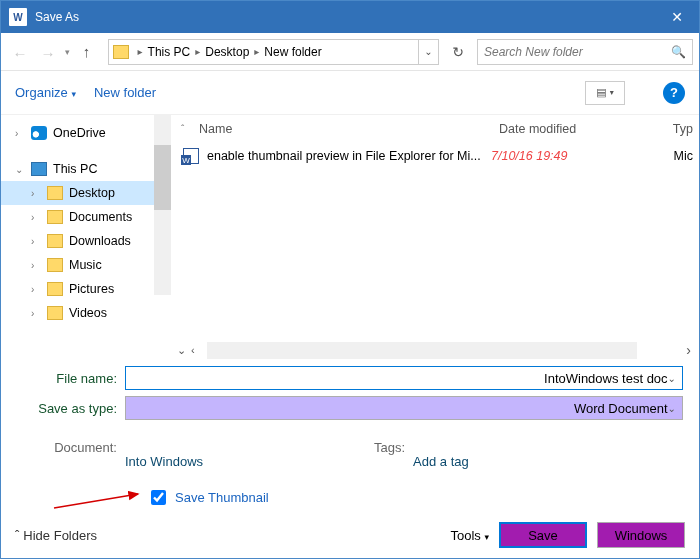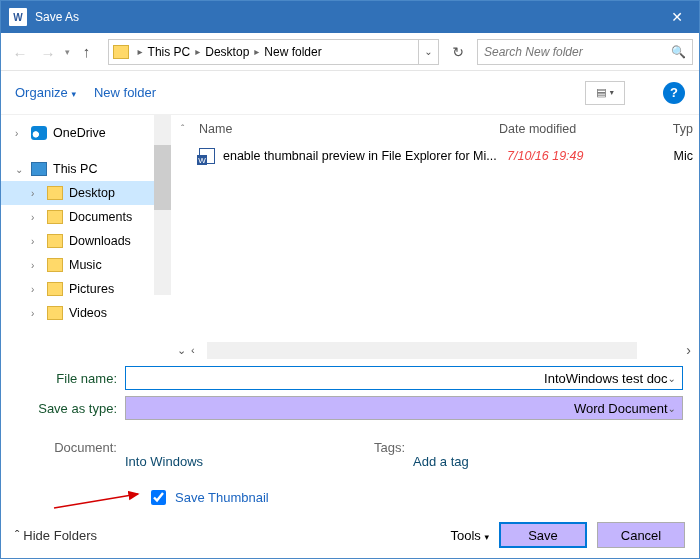--- a/index.html
+++ b/index.html
@@ -36,21 +36,21 @@
   .ico-onedrive { background:radial-gradient(circle at 30% 60%, #fff 20%, #0a84d8 25%); border-radius:3px; }
   .ico-pc { background:#3a93d6; border:1px solid #2c6fa8; }
   .ico-folder { background:#ffd969; border:1px solid #dcb23c; }
   .tree .spacer-row { height:12px; }
   .list { flex:1; display:flex; flex-direction:column; font-size:12.5px; position:relative; }
   .colhdr { display:flex; height:28px; align-items:center; color:#555; padding-left:10px; }
   .col-caret { width:18px; font-size:10px; color:#777; }
   .col-name { width:300px; display:flex; align-items:center; gap:6px; }
   .col-date { width:150px; }
   .col-type { flex:1; text-align:right; padding-right:6px; }
-  .row { display:flex; align-items:center; height:26px; padding-left:28px; }
+  .row { display:flex; align-items:center; height:26px; padding-left:12px; }
   .row .file-ico { width:16px; height:16px; background:#fff; border:1px solid #2b579a; position:relative; margin-right:8px; }
   .row .file-ico::after { content:"W"; position:absolute; left:-3px; bottom:-2px; background:#2b579a; color:#fff; font-size:8px; width:10px; height:10px; display:flex; align-items:center; justify-content:center; }
   .row .rname { width:284px; overflow:hidden; white-space:nowrap; text-overflow:ellipsis; }
   .row .rdate { width:150px; color:#ef4444;font-style:italic; }
   .row .rtype { flex:1; text-align:right; padding-right:6px; }
   .list-hscroll { position:absolute; bottom:0; left:0; right:0; height:20px; display:flex; align-items:center; font-size:11px; color:#555; padding-left:6px; }
   .list-hscroll .caret { width:14px; }
   .list-hscroll .track { flex:0 0 430px; height:17px; background:#f0f0f0; margin:0 2px; position:relative; }
   .list-hscroll .rarrow { margin-left:auto; margin-right:8px; font-size:14px; }
   .form { border-top:0; padding:6px 16px 0 16px; font-size:13px; }
@@ -64,21 +64,21 @@
   .meta-row .lbl { width:108px; text-align:right; padding-right:8px; color:#666; }
   .meta-row .link { color:#0c4a6e; cursor:pointer;margin-top:28px; }
   .meta-row .gap { width:160px; }
   .check-row { margin:18px 0 4px 130px; display:flex; align-items:center; gap:6px; font-size:13px; color:#1a64c0; position:relative; }
   .arrow-svg { position:absolute; left:-95px; top:4px; pointer-events:none; }
   input[type=checkbox] { width:15px; height:15px; }
   .footer { height:46px; border-top:0; display:flex; align-items:center; padding:0 14px; gap:10px; font-size:13px; }
   .footer .hide { display:flex; align-items:center; gap:4px; cursor:pointer; color:#333; }
   .footer .spacer { flex:1; }
   .footer .tools { cursor:pointer; }
-  .btn { width:88px; height:26px; border:1px solid #adadad; background:#c4b5fd; display:flex; align-items:center; justify-content:center; cursor:pointer; }
+  .btn { width:88px; height:26px; border:1px solid #adadad; background:#a21caf; display:flex; align-items:center; justify-content:center; cursor:pointer; }
   .btn.primary { border:1px solid #0078d7; box-shadow:0 0 0 1px #0078d7 inset; }
 </style>
 </head>
 <body>
 
 <div class="window">
 
   <div class="titlebar">
     <div class="app-icon">W</div>
     <div class="title">Save As</div>
@@ -227,16 +227,16 @@
   </div>
 
   <div class="footer">
     <span class="hide">
         <span>ˆ</span>
         <span>Hide Folders</span>
       </span>
     <span class="spacer"></span>
     <span class="tools"><span>Tools</span> <span style="font-size:9px">▾</span></span>
     <div class="btn primary">Save</div>
-    <div class="btn">Cancel</div>
+    <div class="btn">Windows</div>
   </div>
 
 </div>
 
 </body></html>

